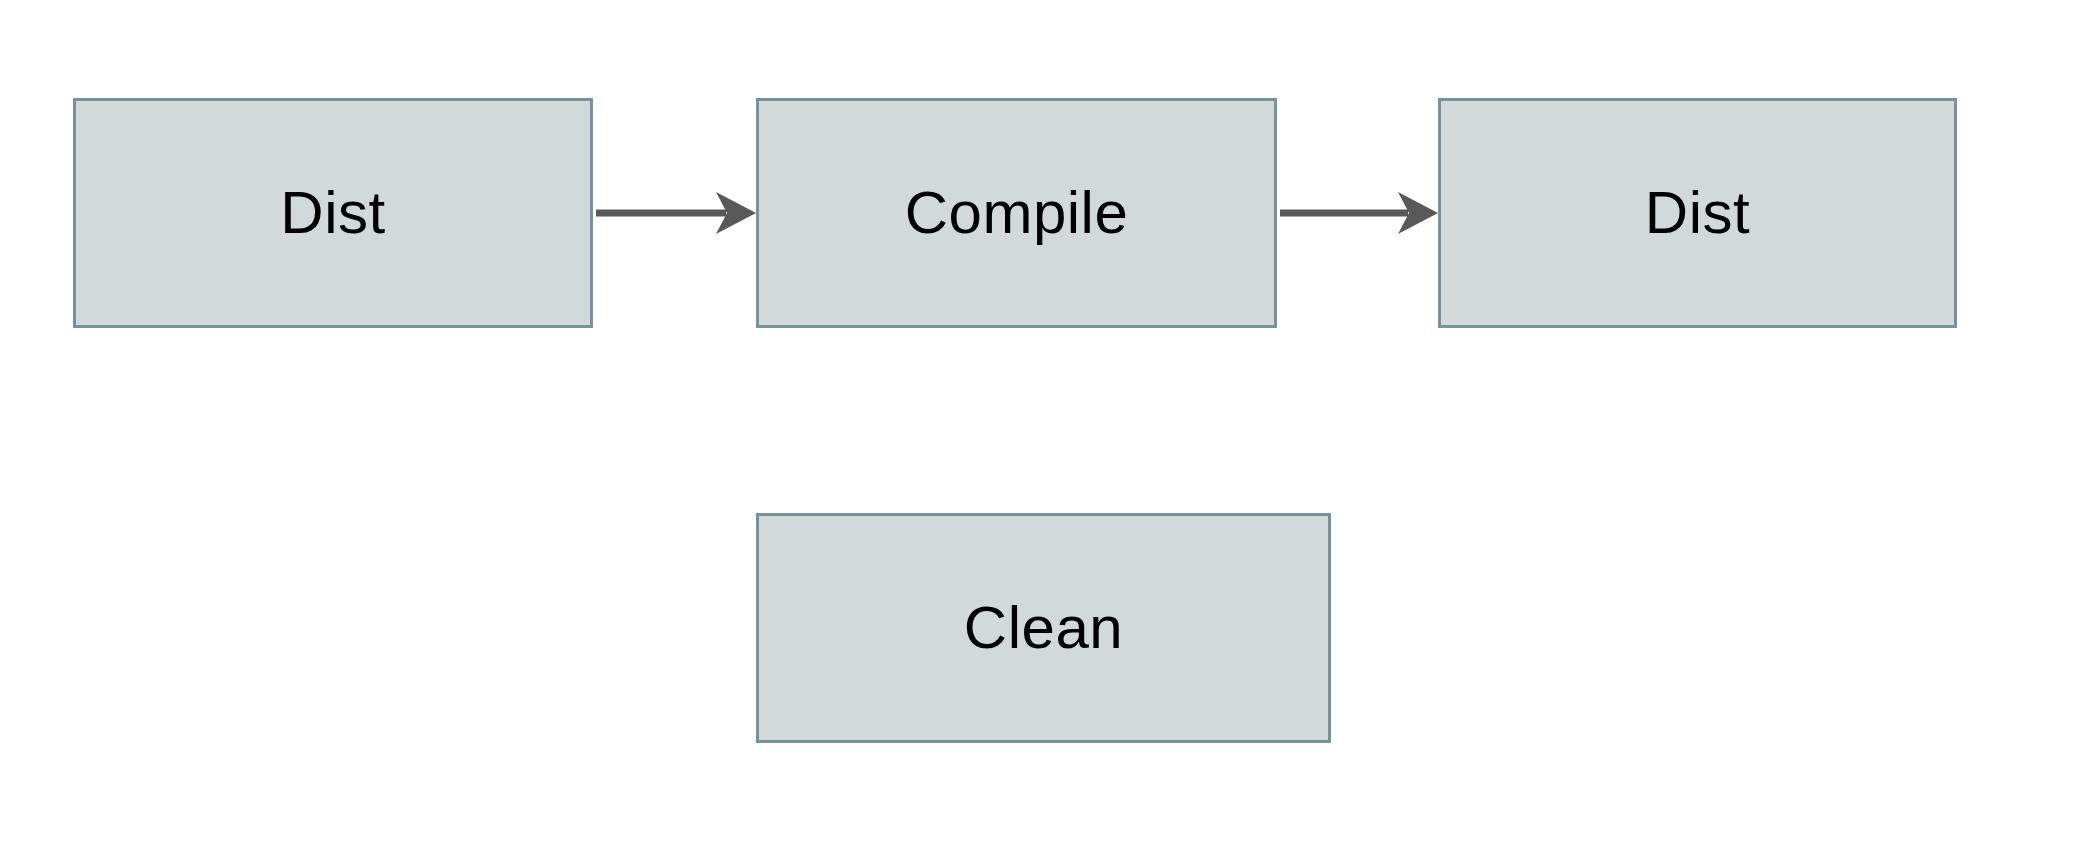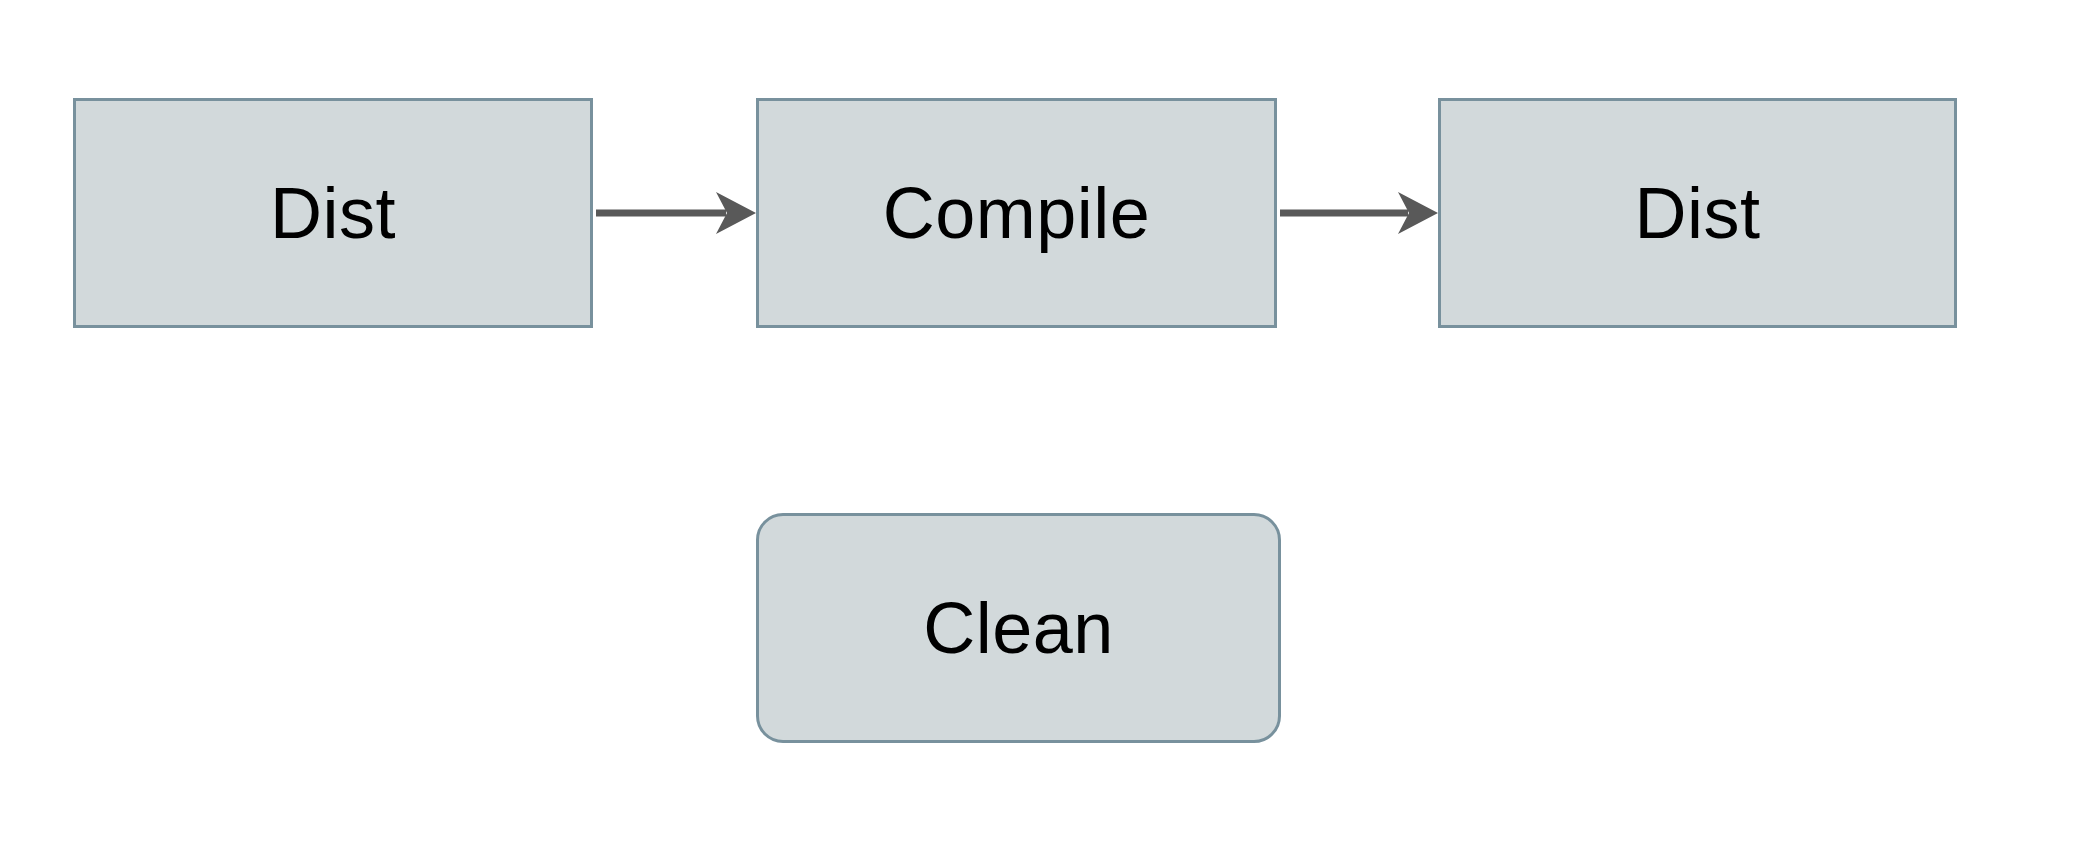--- a/index.html
+++ b/index.html
@@ -24,30 +24,30 @@
   }
   .node {
     position: absolute;
     background: var(--node-fill, #d2d9db);
     border: 3px solid var(--node-border, #78919d);
     display: flex;
     align-items: center;
     justify-content: center;
   }
   .node-label {
-    font-size: 72px;
+    font-size: 60px;
     line-height: 1;
     color: var(--label, #000000);
     letter-spacing: 0.5px;
     user-select: none;
   }
   #node-dist    { left: 73px;   top: 98px;  width: 520px; height: 230px; }
   #node-compile { left: 756px;  top: 98px;  width: 521px; height: 230px; }
   #node-init    { left: 1438px; top: 98px;  width: 519px; height: 230px; }
-  #node-clean   { left: 756px;  top: 513px; width: 525px; height: 230px; border-radius: 27px; }
+  #node-clean   { left: 756px;  top: 513px; width: 575px; height: 230px; }
   .edges-layer {
     position: absolute;
     left: 0; top: 0;
     width: 2078px;
     height: 848px;
     pointer-events: none;
   }
   .edges-layer .arrow { pointer-events: auto; }
   .arrow-shaft {
     stroke: var(--arrow, #595959);

